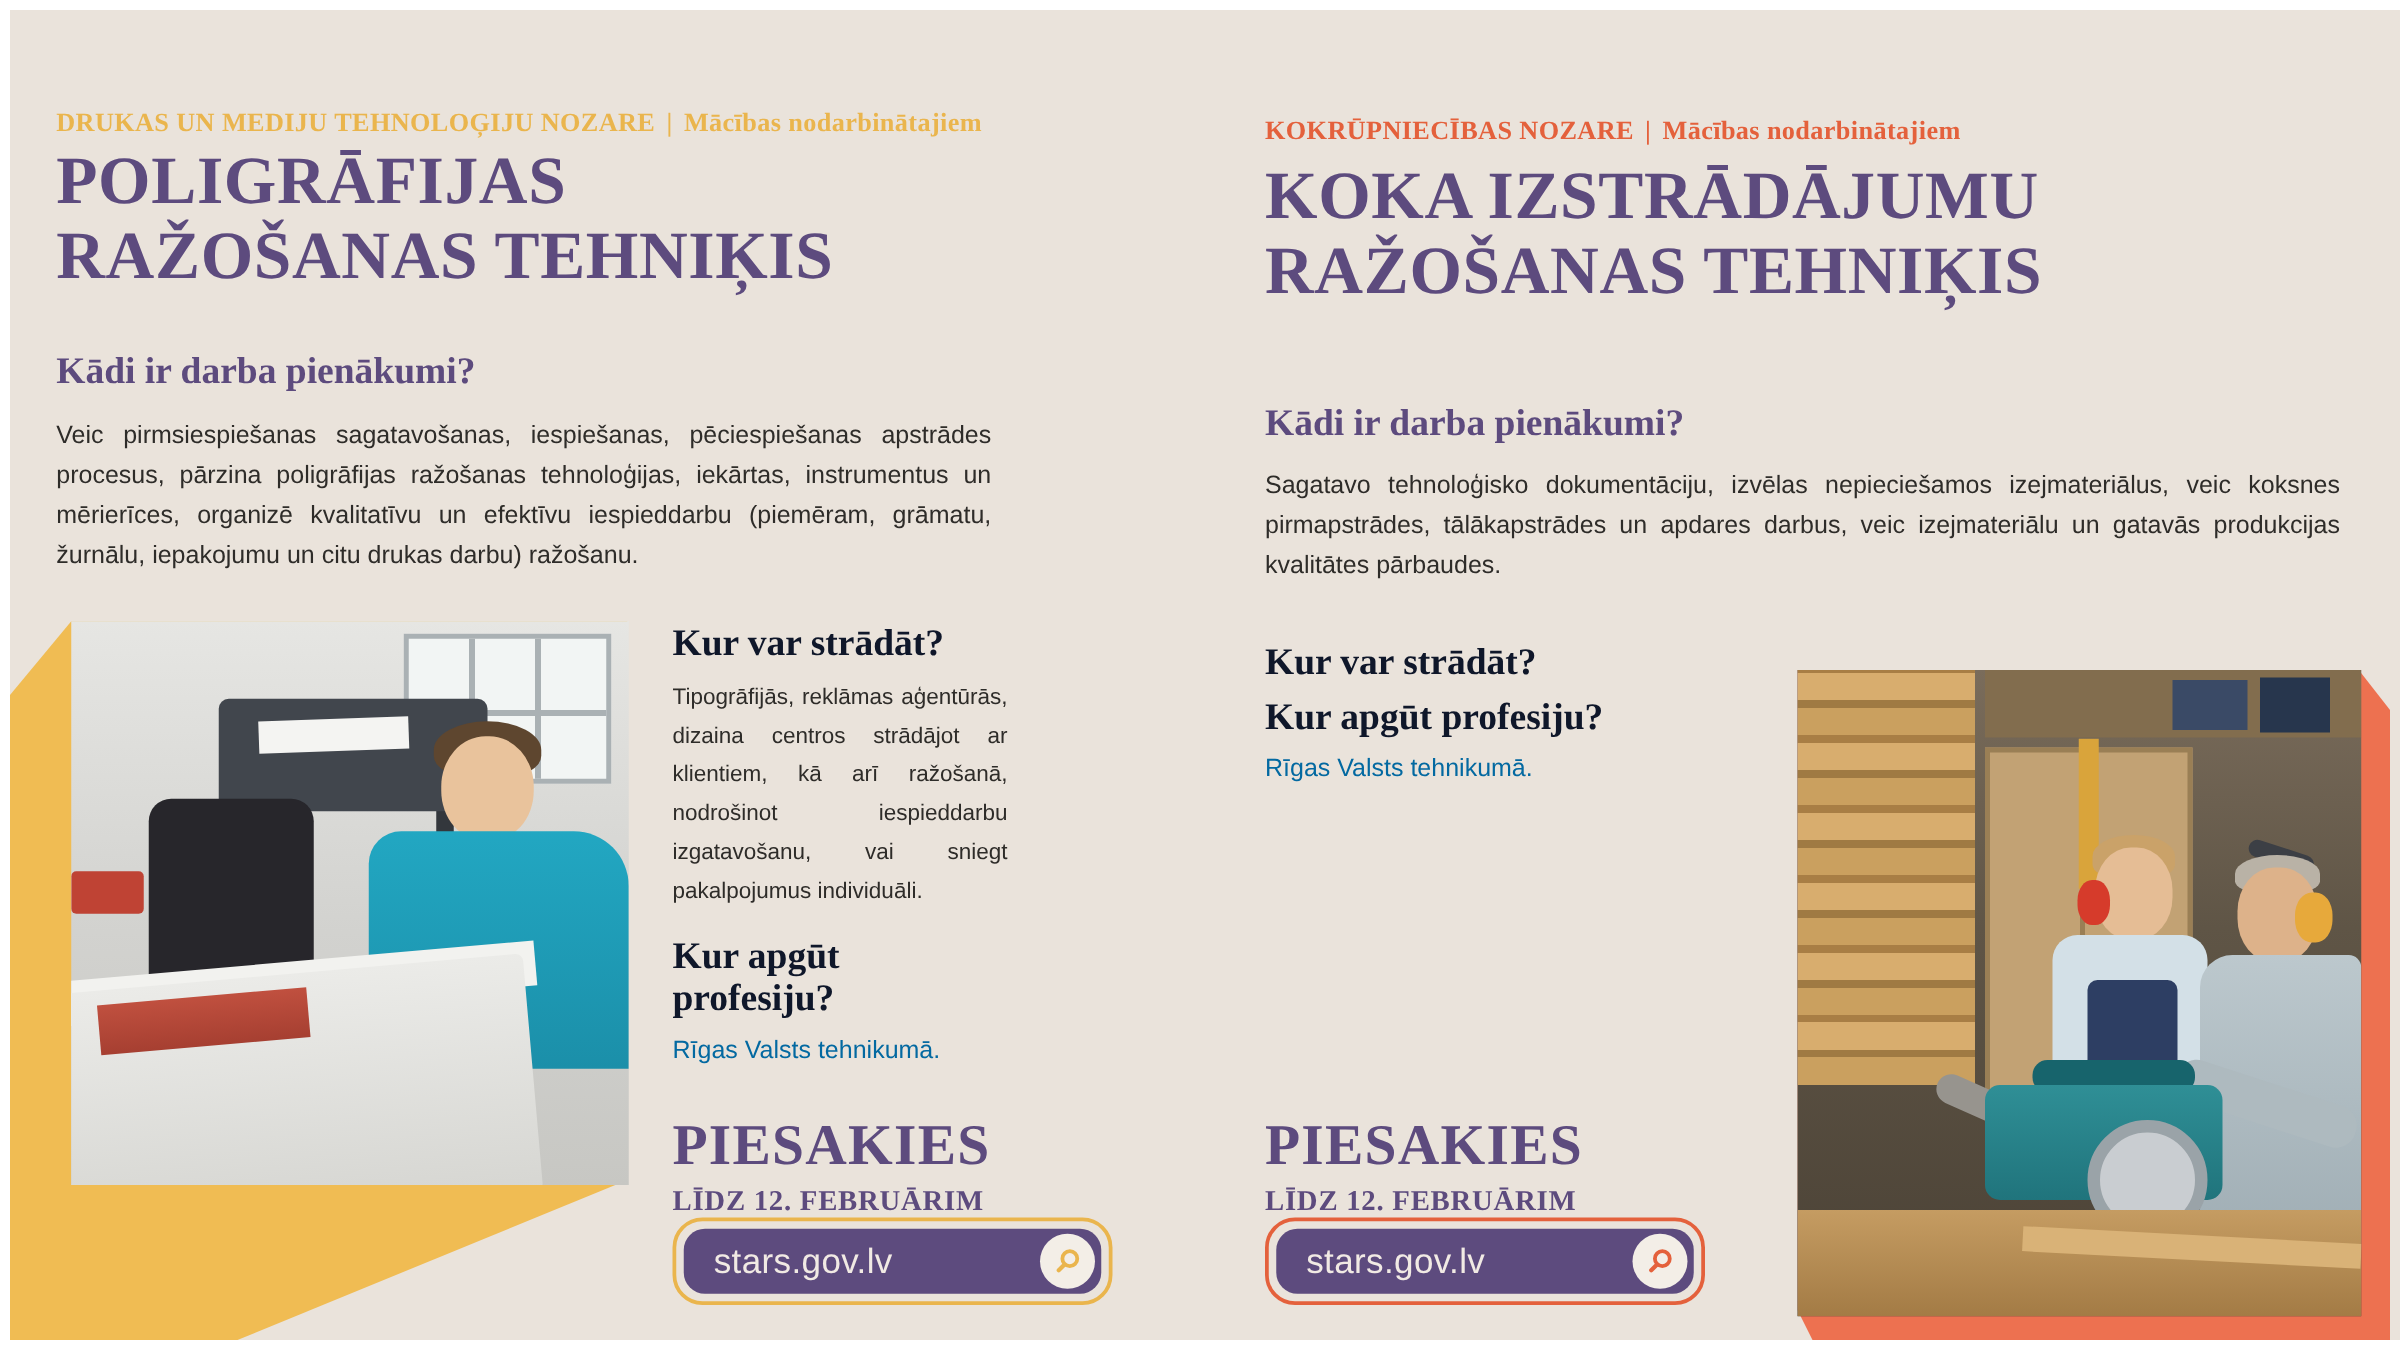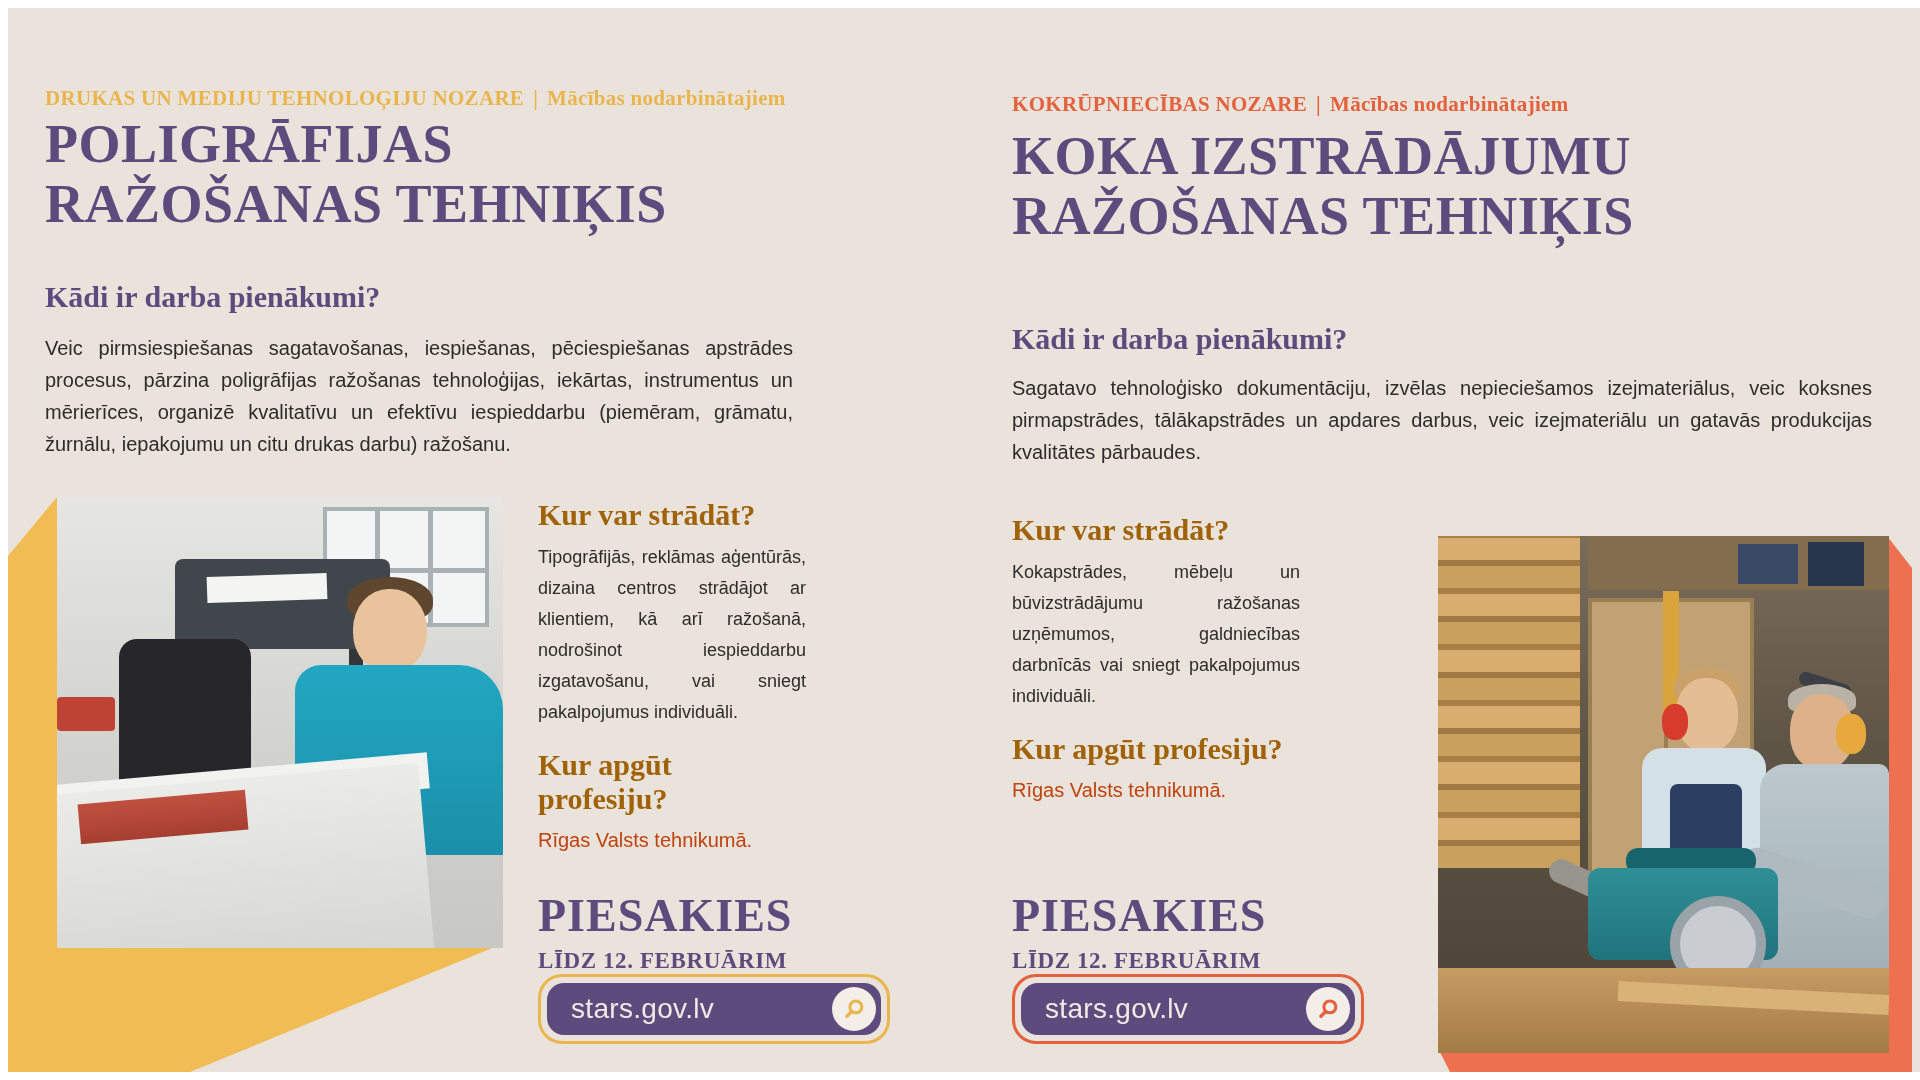--- a/index.html
+++ b/index.html
@@ -35,23 +35,23 @@
 
   .p-duties{position:absolute;z-index:4;margin:0;font-size:20px;line-height:32px;color:#2E2C29;
             text-align:justify;}
   #card-0 .p-duties{left:37px;top:324px;width:748px;}
   #card-1 .p-duties{left:40px;top:364px;width:860px;}
 
   .col{position:absolute;z-index:4;}
   #card-0 .col{left:530px;top:490px;width:268px;}
   #card-1 .col{left:40px;top:505px;width:288px;}
   .col h3{margin:0 0 10px 0;font-family:"Liberation Serif",serif;font-weight:700;
-          font-size:30px;line-height:34px;color:#a16207;}
+          font-size:30px;line-height:34px;color:#0f172a;}
   .col .p-work{margin:0 0 20px 0;font-size:18px;line-height:31px;color:#2E2C29;text-align:justify;}
-  .col .p-learn{margin:0;font-size:20px;line-height:28px;color:#c2410c;}
+  .col .p-learn{margin:0;font-size:20px;line-height:28px;color:#0369a1;}
 
   .applyblock{position:absolute;z-index:4;top:838px;margin-top:45px;}
   #card-0 .applyblock{left:530px;}
   #card-1 .applyblock{left:40px;}
   .applyblock h4{margin:0;font-family:"Liberation Serif",serif;font-weight:700;
                  font-size:46px;line-height:50px;color:#5D4B7E;letter-spacing:1px;}
   .applyblock .deadline{margin-top:6px;font-family:"Liberation Serif",serif;font-weight:700;
                         font-size:23px;line-height:28px;color:#5D4B7E;letter-spacing:.6px;}
 
   .cta{position:absolute;z-index:5;top:966px;width:352px;height:70px;box-sizing:border-box;
@@ -219,21 +219,20 @@
   <h1 class="title">
     <span>KOKA IZSTRĀDĀJUMU</span>
     <span>RAŽOŠANAS TEHNIĶIS</span>
   </h1>
 
   <h2 class="h-duties">Kādi ir darba pienākumi?</h2>
   <p class="p-duties">Sagatavo tehnoloģisko dokumentāciju, izvēlas nepieciešamos izejmateriālus, veic koksnes pirmapstrādes, tālākapstrādes un apdares darbus, veic izejmateriālu un gatavās produkcijas kvalitātes pārbaudes.</p>
 
   <div class="col">
     <h3>Kur var strādāt?</h3>
-    <p class="p-work">Kokapstrādes, mēbeļu un būvizstrādājumu ražošanas uzņēmumos, galdniecības darbnīcās vai sniegt pakalpojumus individuāli.</p>
     <h3>Kur apgūt profesiju?</h3>
     <p class="p-learn">Rīgas Valsts tehnikumā.</p>
   </div>
 
   <div class="applyblock">
     <h4>PIESAKIES</h4>
     <div class="deadline">LĪDZ 12. FEBRUĀRIM</div>
   </div>
 
   <a class="cta">

